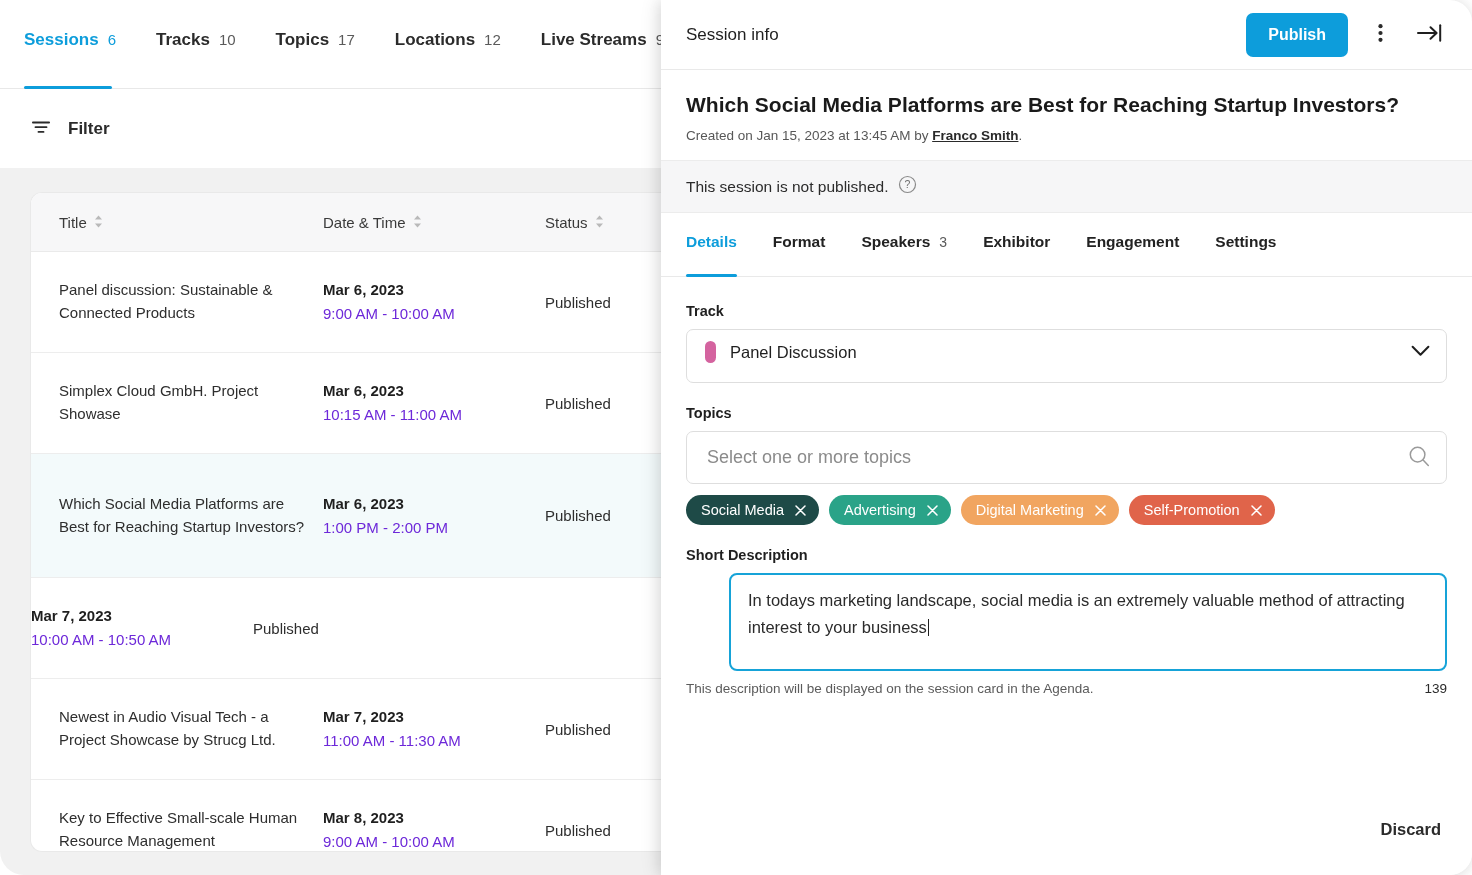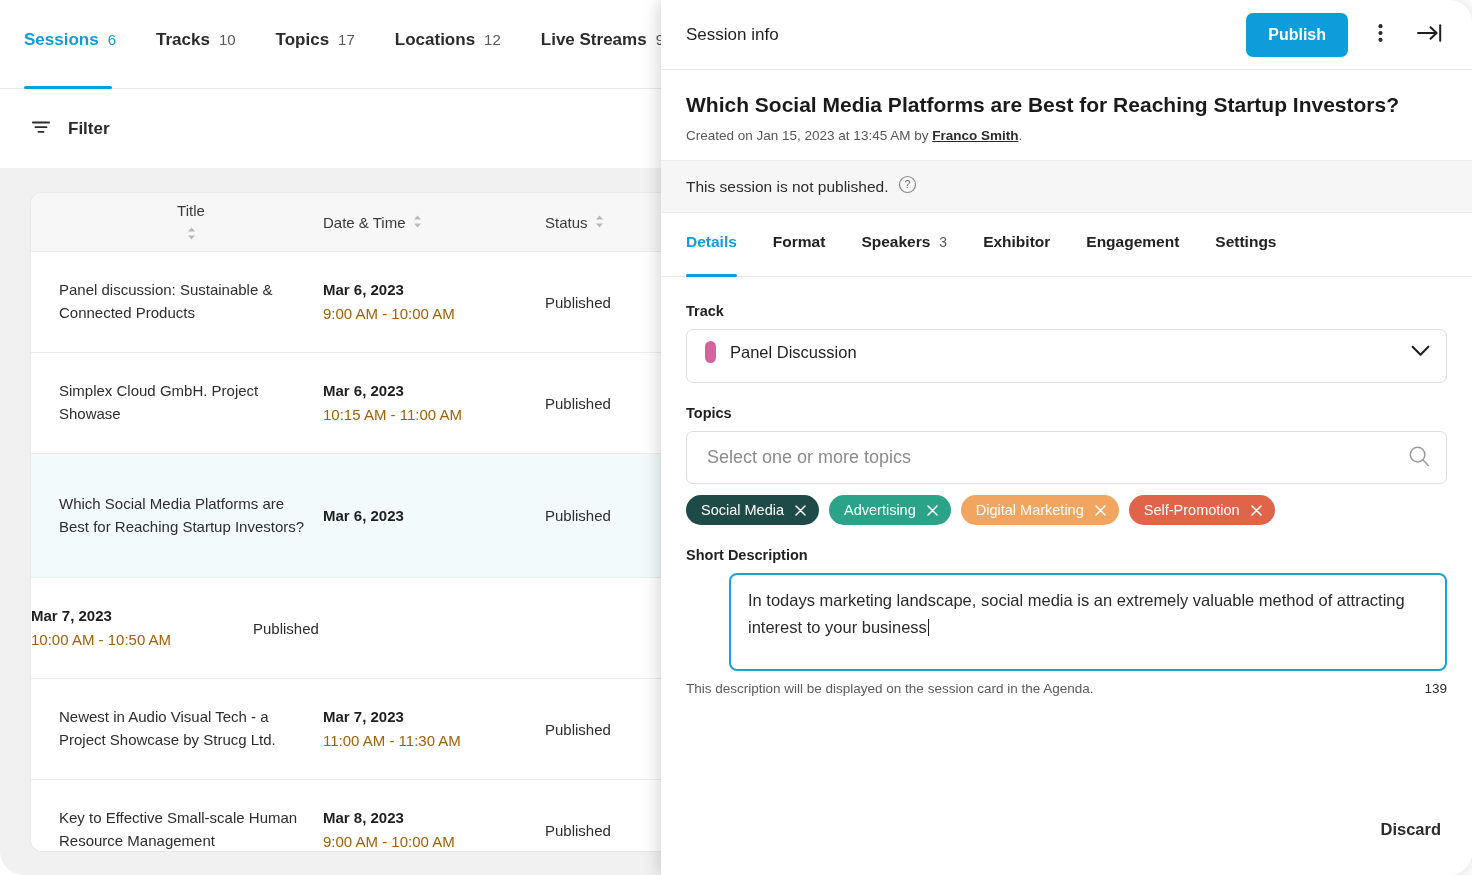--- a/index.html
+++ b/index.html
@@ -115,21 +115,21 @@
   }
   .th {
     font-size: 15px;
     font-weight: 400;
     color: #3a3a3a;
     display: flex;
     align-items: center;
     gap: 7px;
     cursor: pointer;
   }
-  .th.col-title { width: 292px; padding-left: 28px; flex-direction: column; }
+  .th.col-title { width: 292px; padding-left: 28px; }
   .th.col-date  { width: 222px; }
   .th.col-status{ width: 160px; }
   .sort-ico { display: block; }
 
   .trow {
     display: flex;
     align-items: center;
     min-height: 101px;
     border-bottom: 1px solid #ededed;
     cursor: pointer;
@@ -139,21 +139,21 @@
   .td { font-size: 15px; color: #2b2b2b; }
   .td.col-title {
     width: 292px;
     padding-left: 28px;
     padding-right: 14px;
     line-height: 1.52;
     color: #2e2e2e;
   }
   .td.col-date { width: 222px; line-height: 1.6; }
   .td.col-date .d1 { font-weight: 700; color: #1f1f1f; display: block; }
-  .td.col-date .d2 { color: #a16207; display: block; }
+  .td.col-date .d2 { color: #6d28d9; display: block; }
   .td.col-status { width: 160px; color: #2e2e2e; white-space: nowrap; overflow: hidden; }
 
   
   .panel {
     position: absolute;
     left: 661px; top: 0;
     width: 811px; height: 875px;
     background: #ffffff;
     border-radius: 0 22px 22px 0;
     box-shadow: -4px 0 18px rgba(0,0,0,0.10), 0 2px 14px rgba(0,0,0,0.08);
@@ -489,20 +489,21 @@
             <span class="d1">Mar 6, 2023</span>
             <span class="d2">10:15 AM - 11:00 AM</span>
           </div>
           <div class="td col-status">Published</div>
         </div>
 
         <div class="trow tall selected">
           <div class="td col-title">Which Social Media Platforms are Best for Reaching Startup Investors?</div>
           <div class="td col-date">
             <span class="d1">Mar 6, 2023</span>
+            <span class="d2">1:00 PM - 2:00 PM</span>
           </div>
           <div class="td col-status">Published</div>
         </div>
 
         <div class="trow">
           <div class="td col-date">
             <span class="d1">Mar 7, 2023</span>
             <span class="d2">10:00 AM - 10:50 AM</span>
           </div>
           <div class="td col-status">Published</div>

